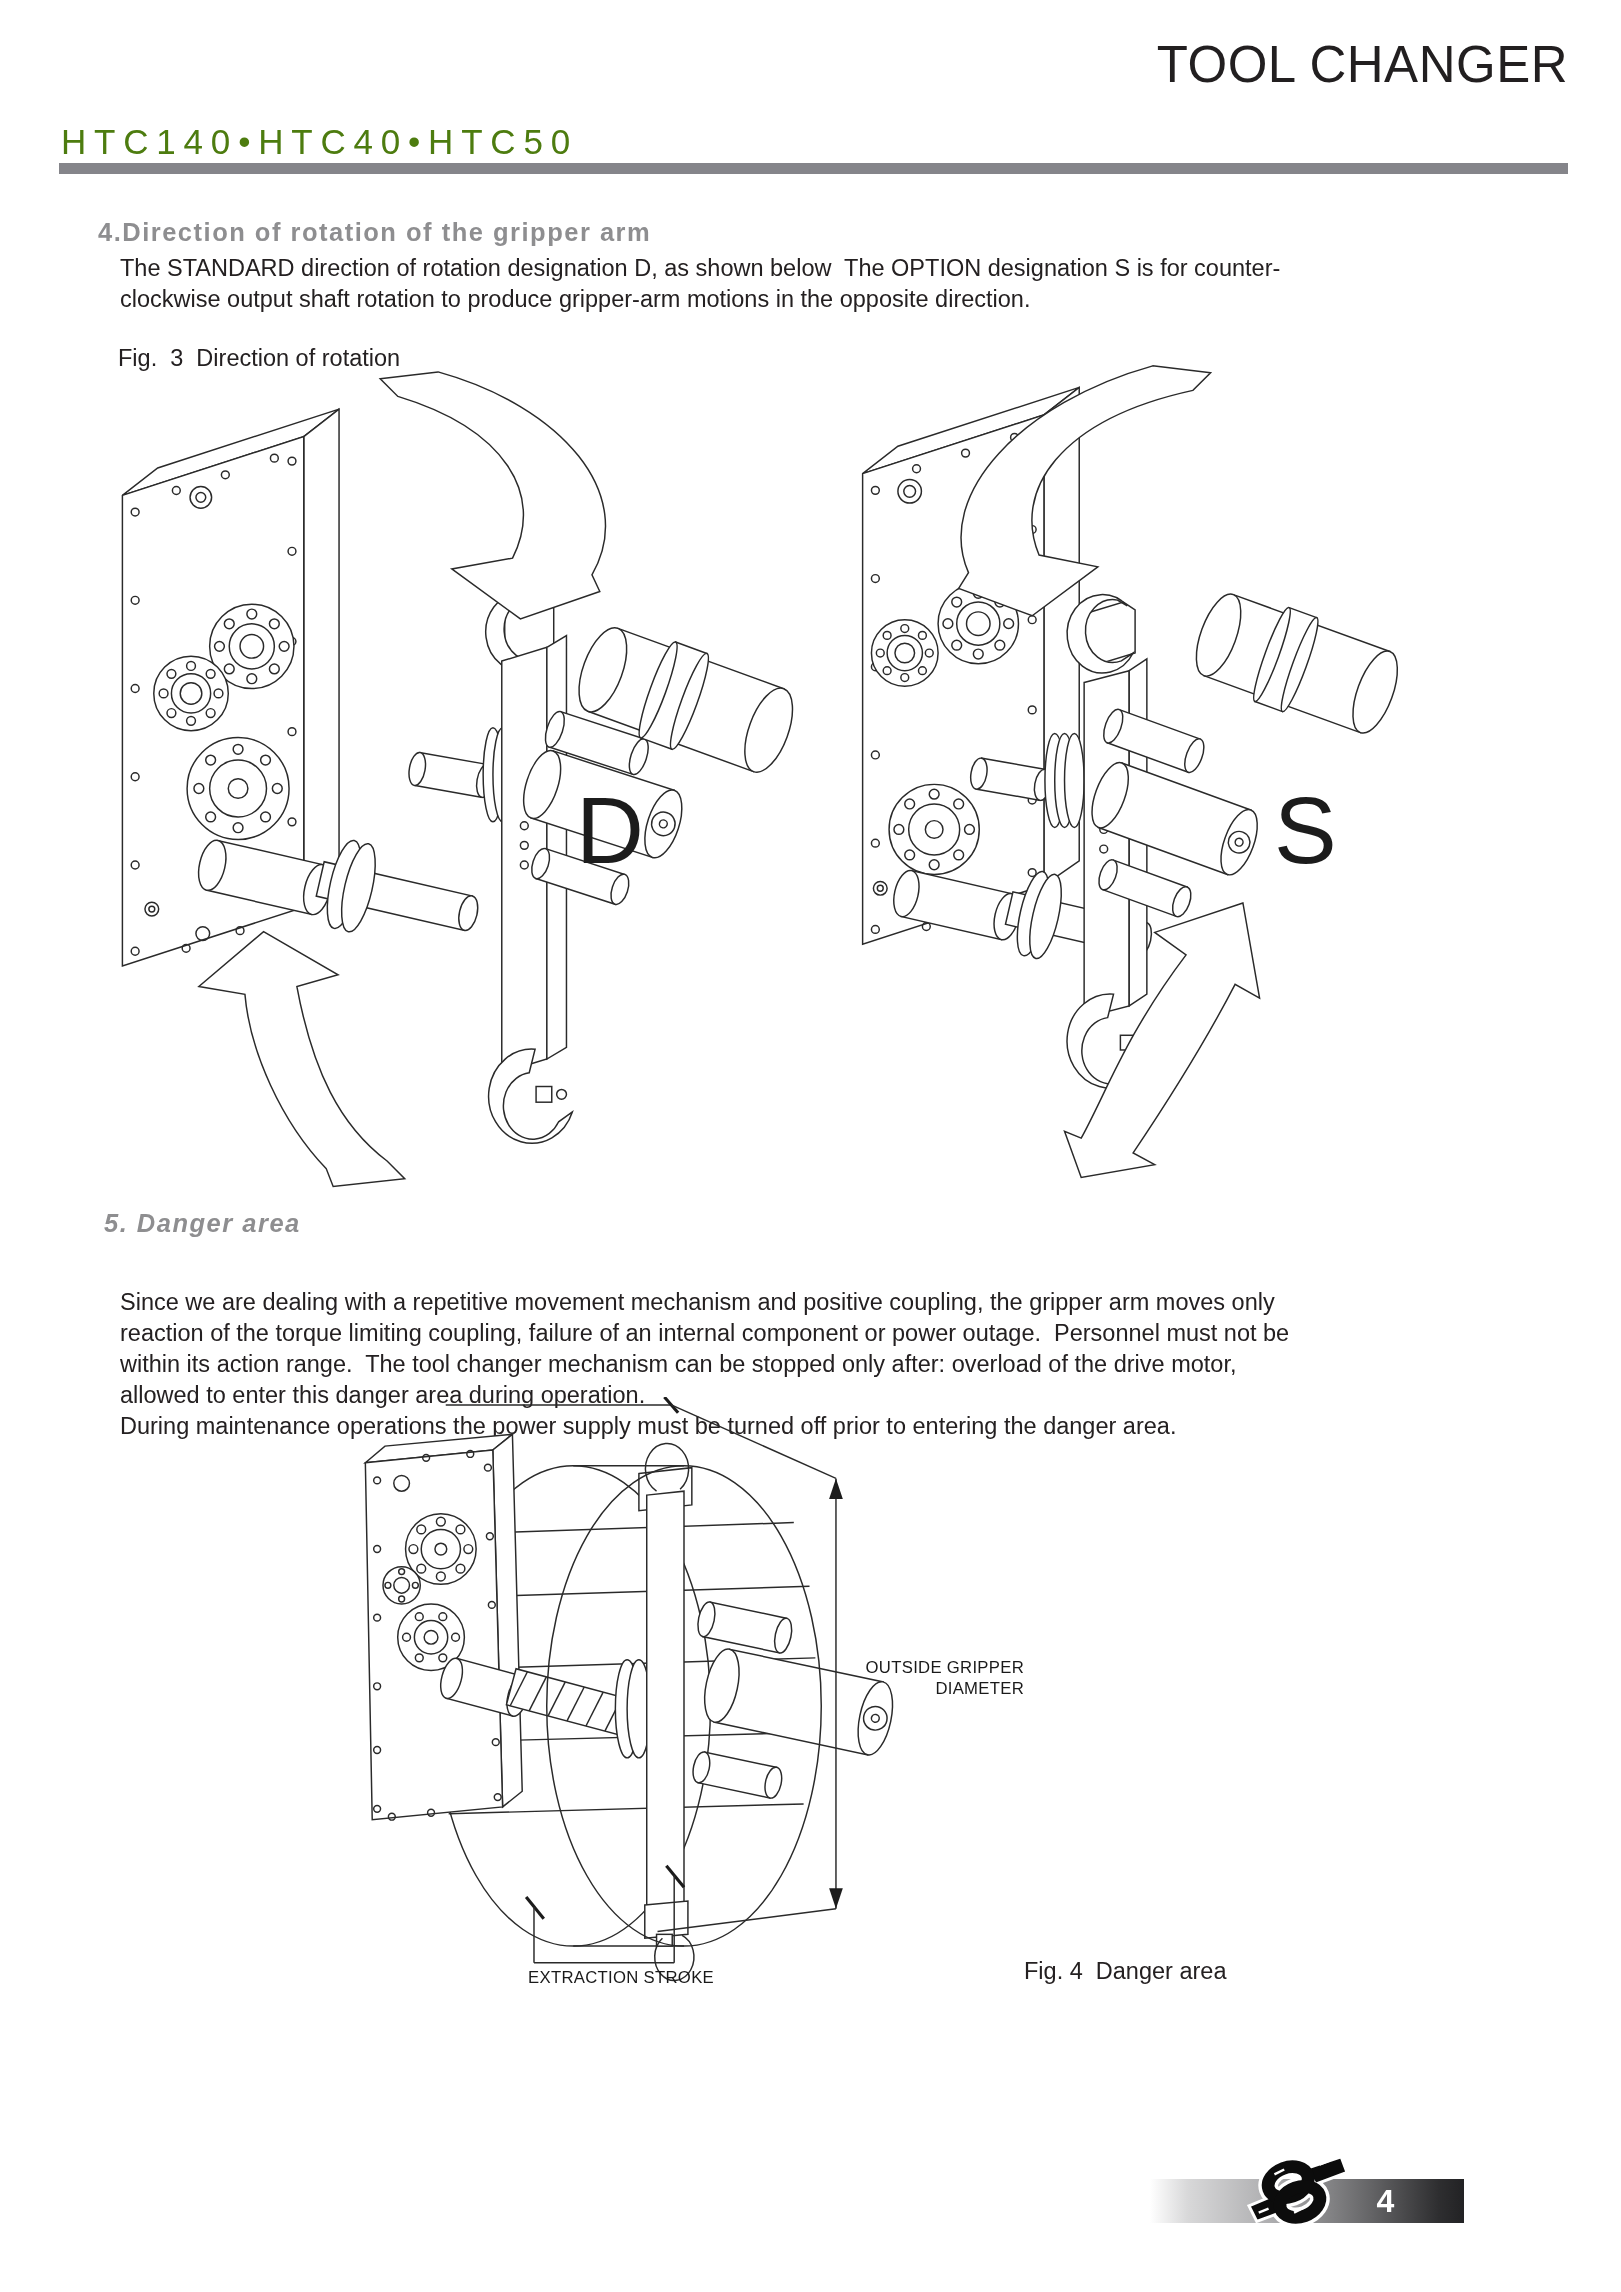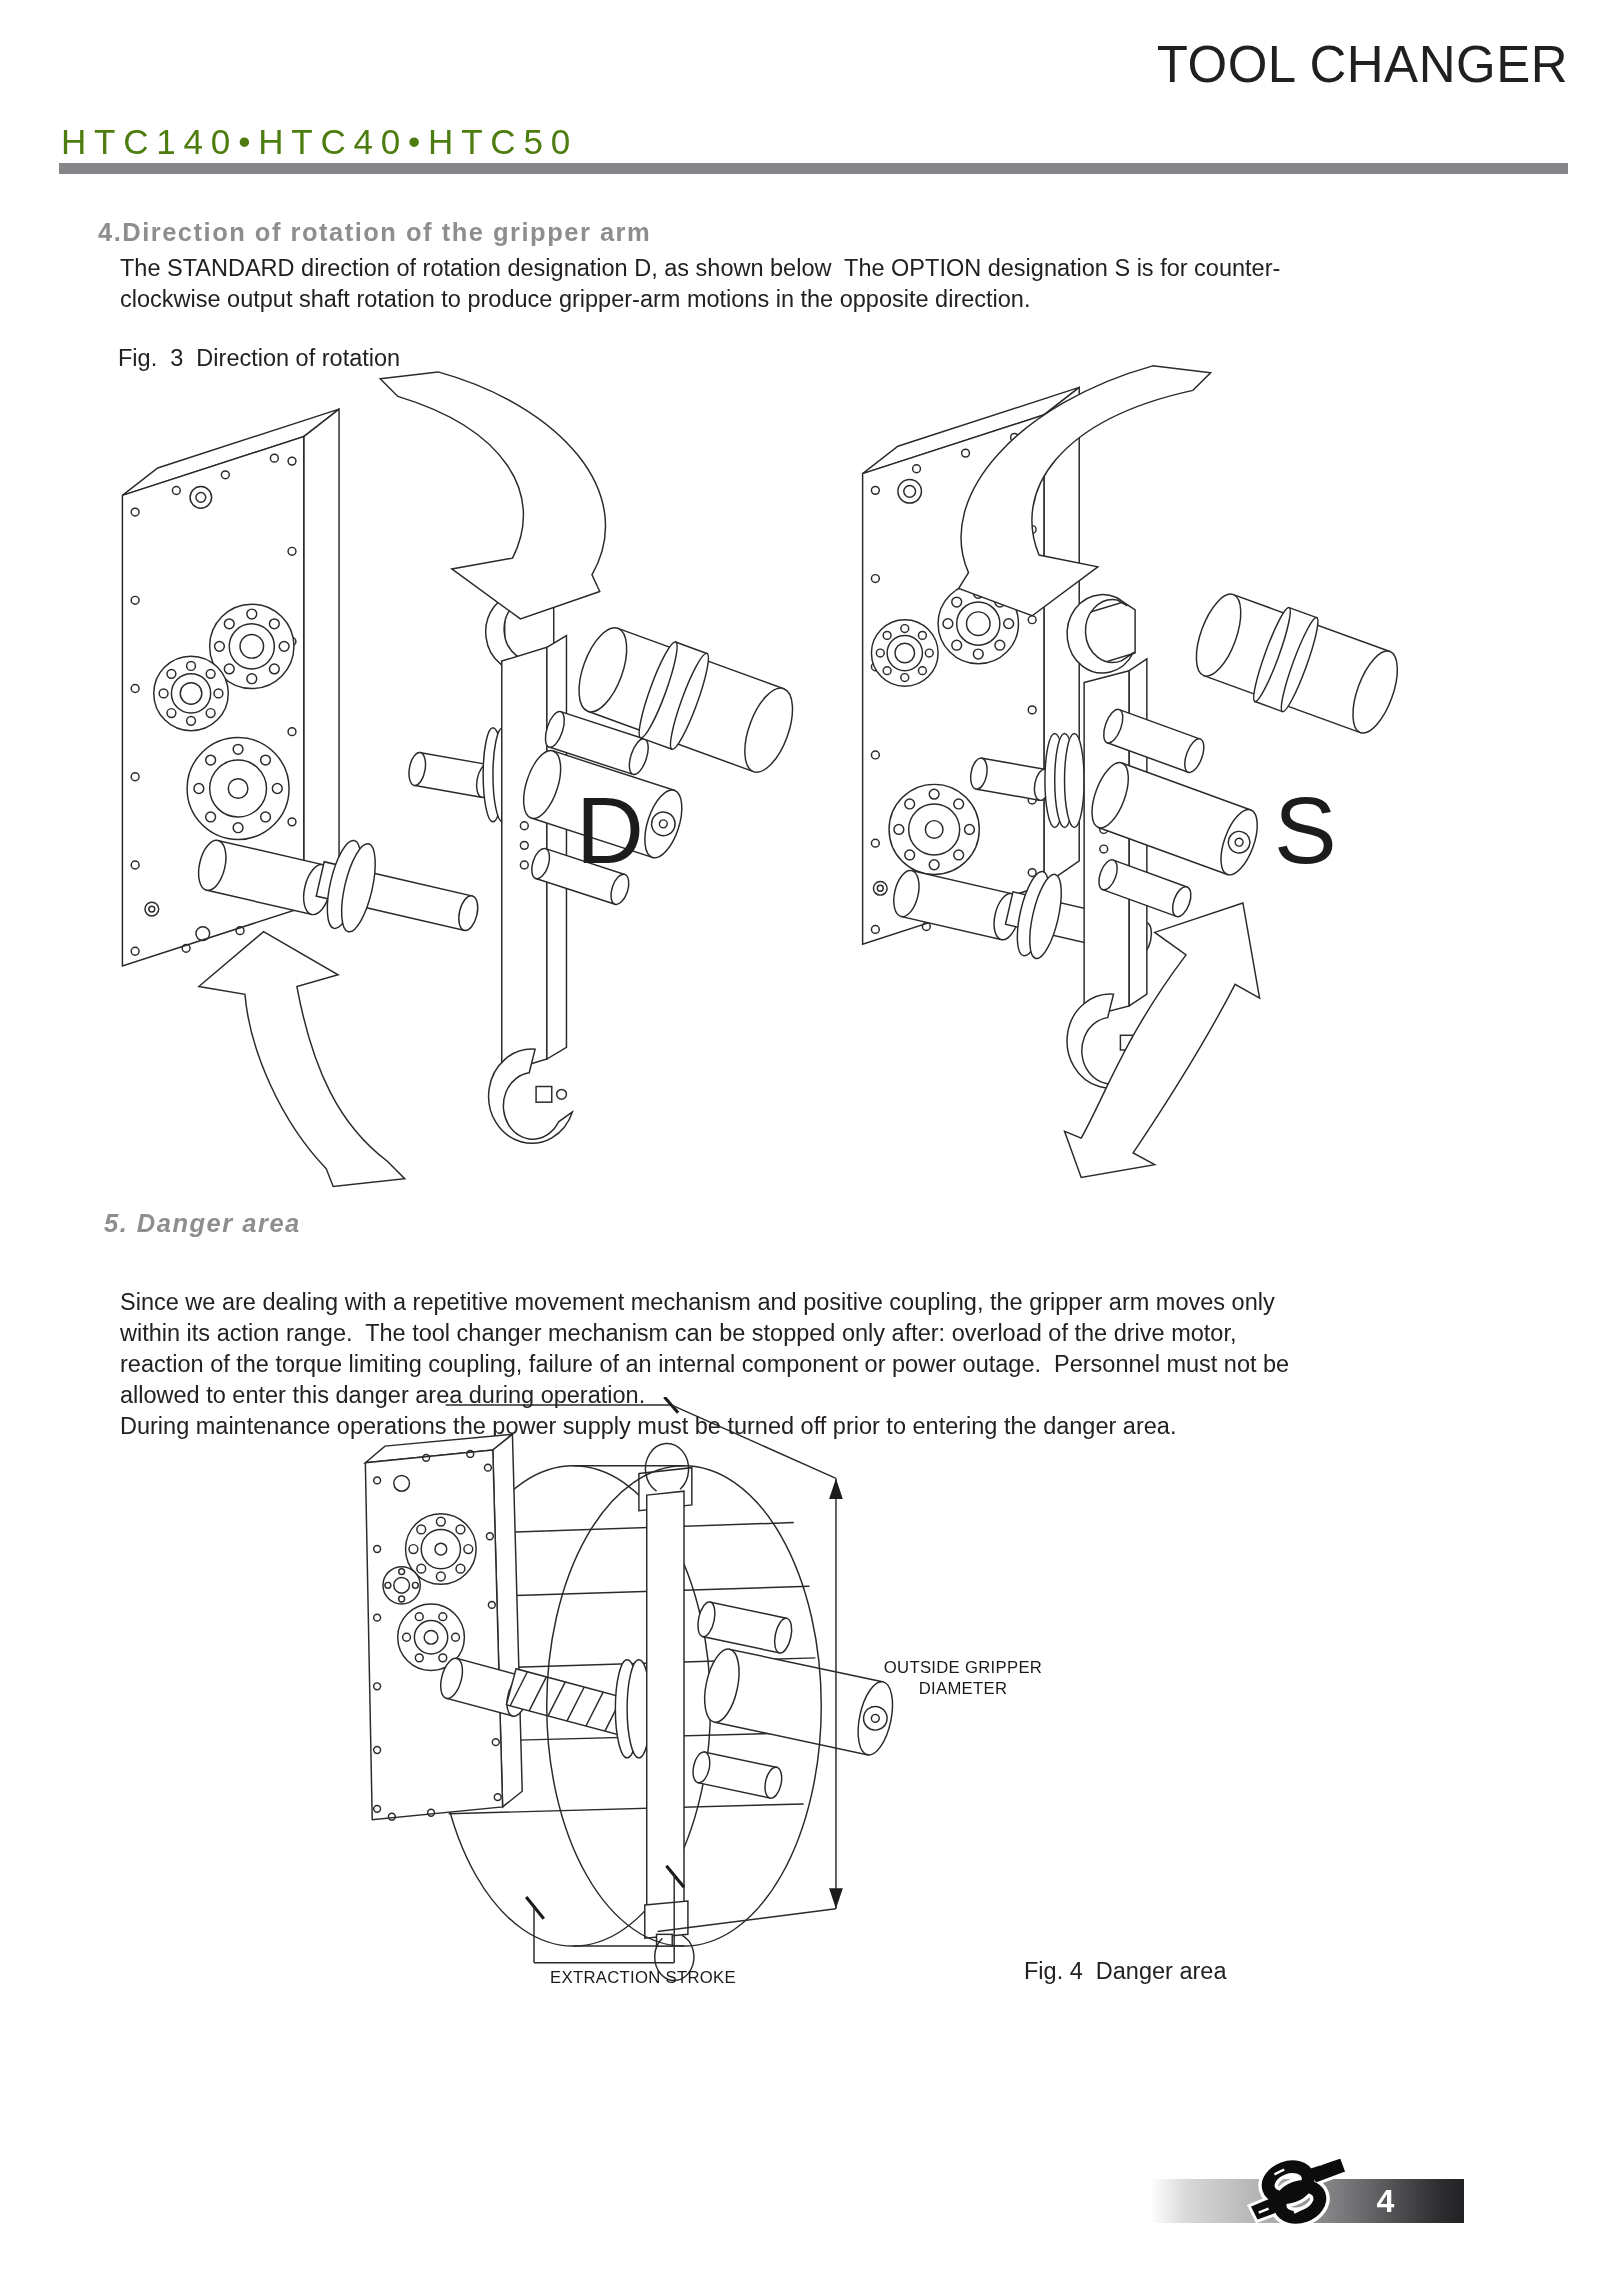--- a/index.html
+++ b/index.html
@@ -7,21 +7,21 @@
         font-family:"Liberation Sans", sans-serif;color:#232323;}
   .abs{position:absolute;}
   .pre{white-space:pre;}
   .title{font-size:51px;letter-spacing:0.5px;color:#221f20;}
   .models{font-size:35px;letter-spacing:7.8px;color:#4d7c0f;}
   .rule{background:#85858a;height:10.8px;}
   .sect-head{font-size:25.5px;font-weight:bold;letter-spacing:1.5px;color:#8e8e90;}
   .bodyline{font-size:23.5px;line-height:31px;color:#242021;}
   .caption{font-size:23.5px;color:#242021;}
   .biglabel{font-size:94px;color:#1c1c1c;line-height:1;}
-  .smalllabel{font-size:16.7px;line-height:20.6px;color:#1a1a1a;text-align:center;letter-spacing:0.3px;padding-left:32px;}
+  .smalllabel{font-size:16.7px;line-height:20.6px;color:#1a1a1a;text-align:right;letter-spacing:0.3px;}
   .footer-bar{background:linear-gradient(to right,#ffffff 0%,#d8d8d9 12%,#ababad 40%,#6a6a6c 68%,#2e2e30 92%,#222224 100%);}
   .pagenum{font-size:32px;font-weight:bold;color:#ffffff;}
   svg .ln{fill:none;stroke:#2a2a2a;stroke-width:1.5;}
   svg .fw{fill:#ffffff;stroke:#2a2a2a;stroke-width:1.5;}
   svg .thick{fill:none;stroke:#1c1c1c;stroke-width:3.2;}
   svg .blk{fill:#1c1c1c;stroke:none;}
 </style>
 </head>
 <body>
 
@@ -321,22 +321,22 @@
     </g>
 
     <path class="fw" d="M387,14 L328,7 C195,44 105,138 140,218 L130,234 L205,262 L272,212 L212,200 C185,135 232,62 369,32 Z"></path>
     <path class="fw" d="M420,555 L330,585 L362,608 C300,690 280,750 255,795 L238,788 L255,835 L330,822 L308,810 C345,755 380,700 412,638 L437,652 Z"></path>
   </svg>
   <div class="abs biglabel" style="left:1274px;top:784px;">S</div>
 
   <div class="abs sect-head pre" style="left:104px;top:1209px;font-style:italic;">5. Danger area</div>
   <div class="abs" style="left:120px;top:1249px;margin-top:38px;">
     <div class="bodyline pre">Since we are dealing with a repetitive movement mechanism and positive coupling, the gripper arm moves only</div>
+    <div class="bodyline pre">reaction of the torque limiting coupling, failure of an internal component or power outage.  Personnel must not be</div>
     <div class="bodyline pre">within its action range.  The tool changer mechanism can be stopped only after: overload of the drive motor,</div>
-    <div class="bodyline pre">reaction of the torque limiting coupling, failure of an internal component or power outage.  Personnel must not be</div>
     <div class="bodyline pre">allowed to enter this danger area during operation.</div>
     <div class="bodyline pre">During maintenance operations the power supply must be turned off prior to entering the danger area.</div>
   </div>
 
   <svg class="abs" style="left:333px;top:1397px;" width="902" height="608" viewBox="0 0 920 620">
 
     <g>
       <ellipse class="ln" cx="245" cy="315" rx="140" ry="245"></ellipse>
       <line class="ln" x1="245" y1="70" x2="358" y2="70"></line>
       <line class="ln" x1="245" y1="560" x2="358" y2="560"></line>

